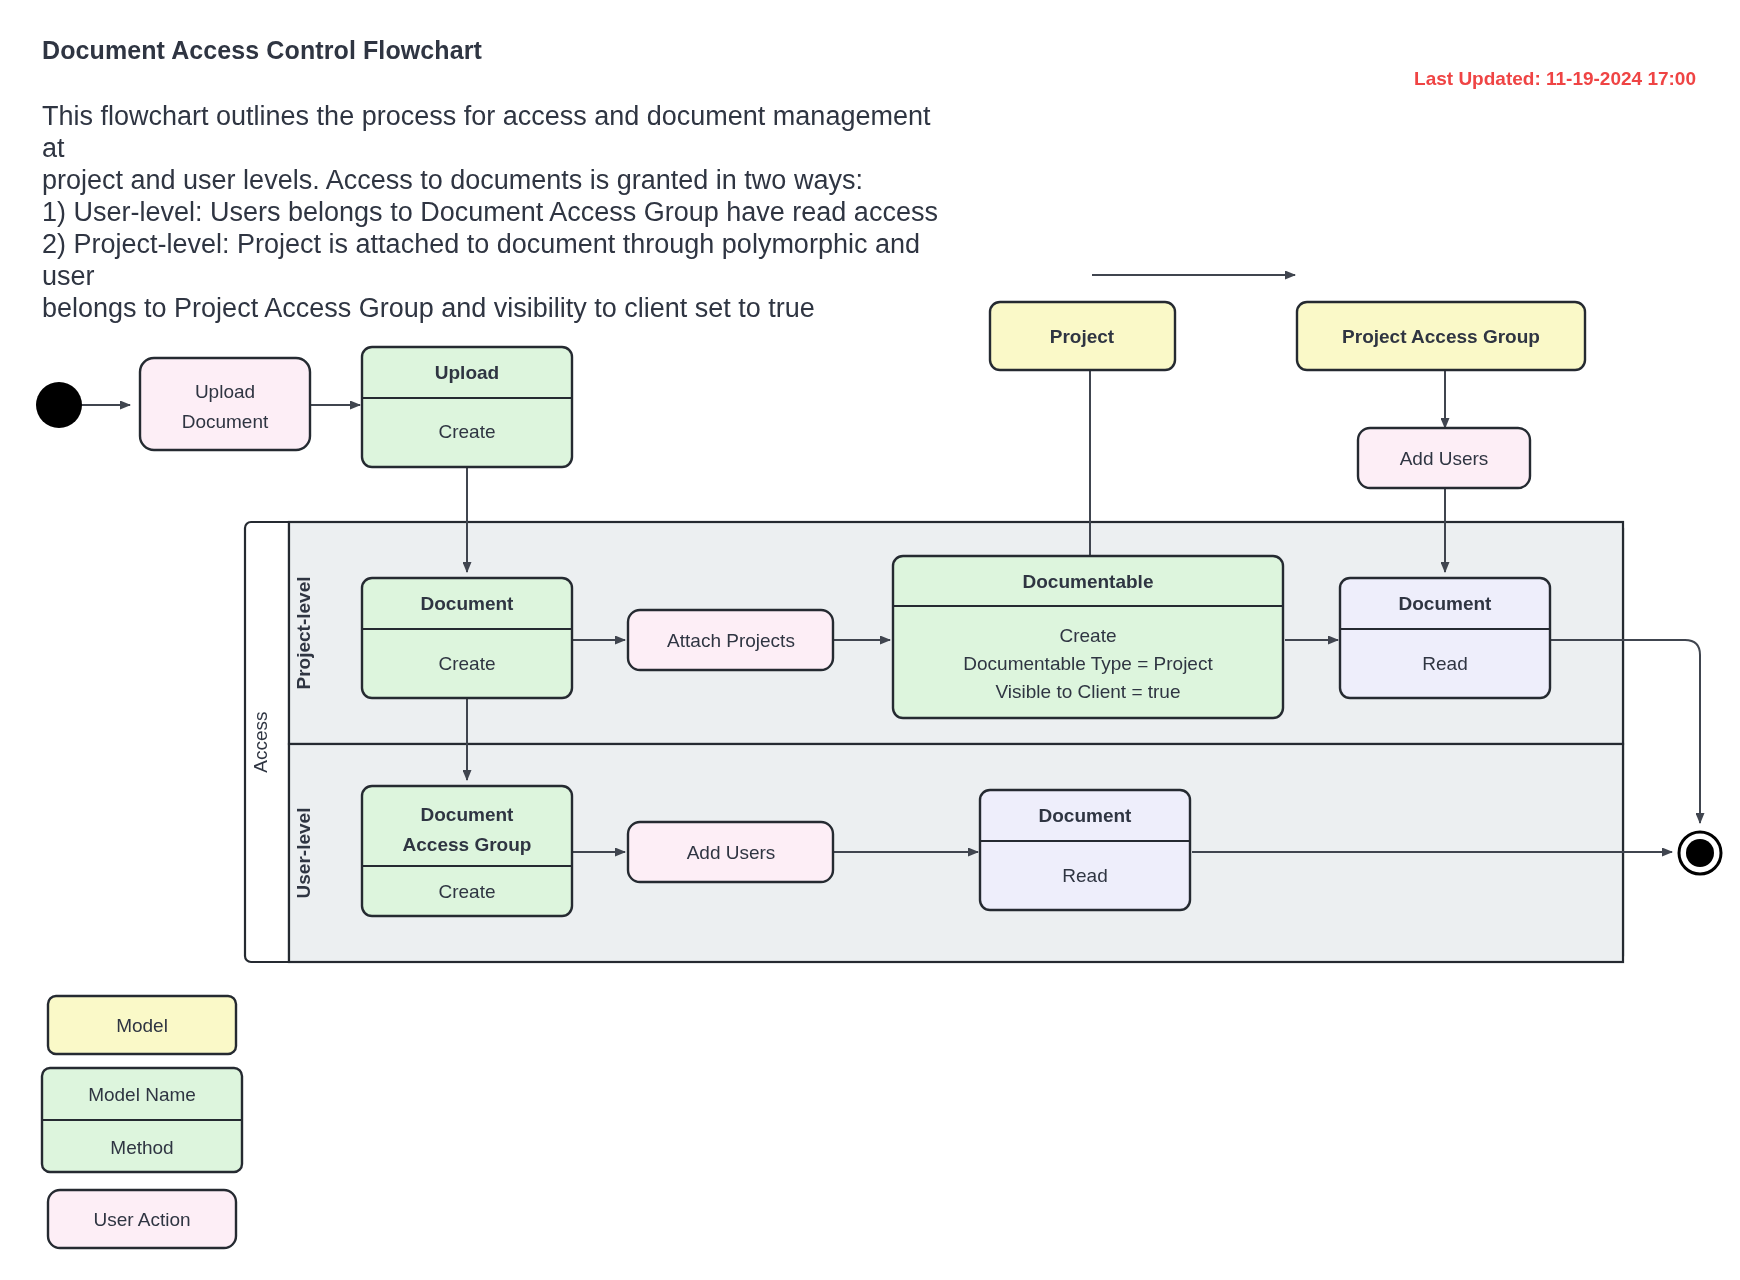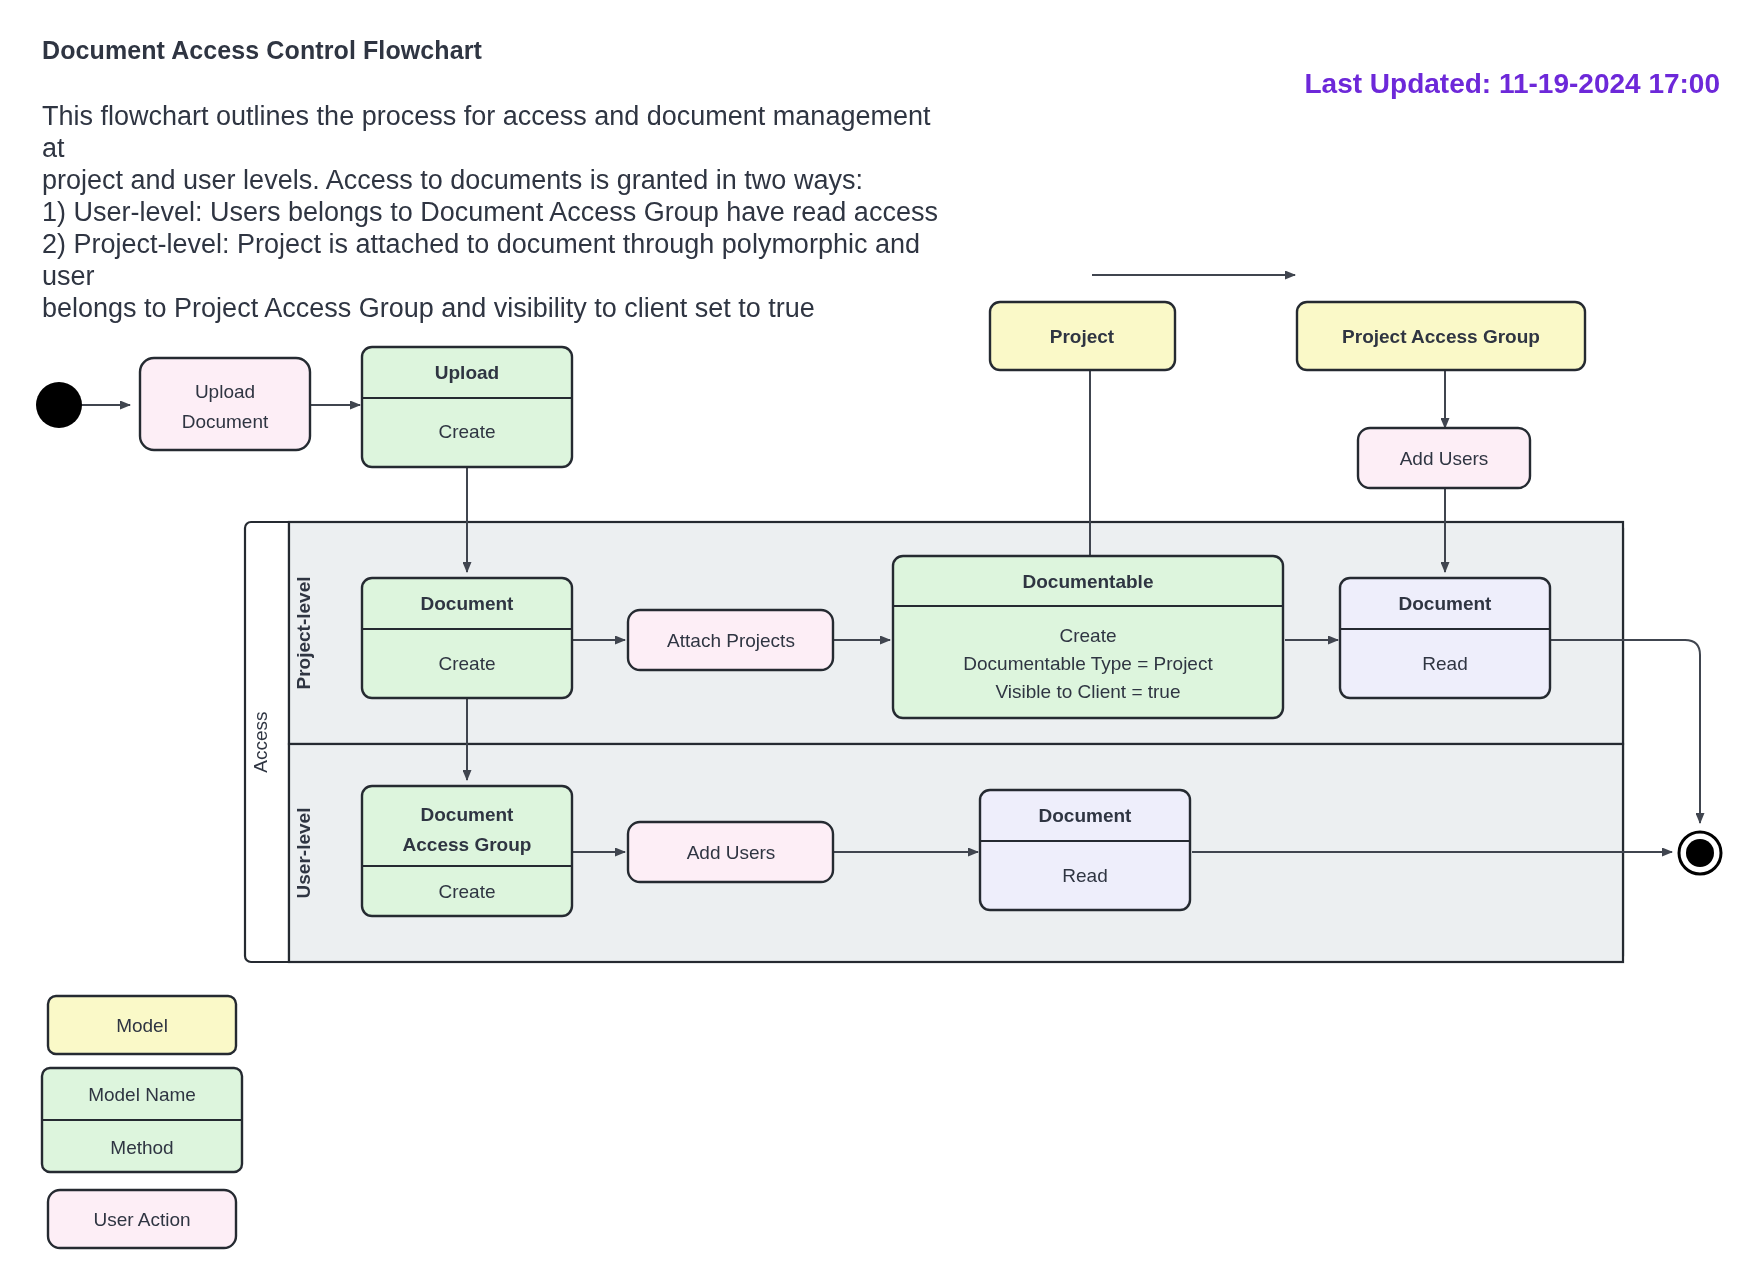--- a/index.html
+++ b/index.html
@@ -9,22 +9,22 @@
     color:#333845;overflow:hidden;position:relative;
   }
   #root{position:absolute;inset:0;border-radius:10px;}
 
   .title{
     position:absolute;left:42px;top:36px;
     font-size:25px;font-weight:bold;color:#2f3542;
     letter-spacing:.1px;
   }
   .last-updated{
-    position:absolute;right:20px;top:68px;
-    font-size:28px;font-weight:bold;color:#6d28d9;
+    position:absolute;right:44px;top:68px;
+    font-size:19px;font-weight:bold;color:#ef4444;
   }
   .desc{
     position:absolute;left:42px;top:100px;width:900px;
     font-size:27px;line-height:32px;color:#2f3542;
     white-space:pre-line;
   }
 
   svg{position:absolute;left:0;top:0;}
 
   .nodeLabel{

